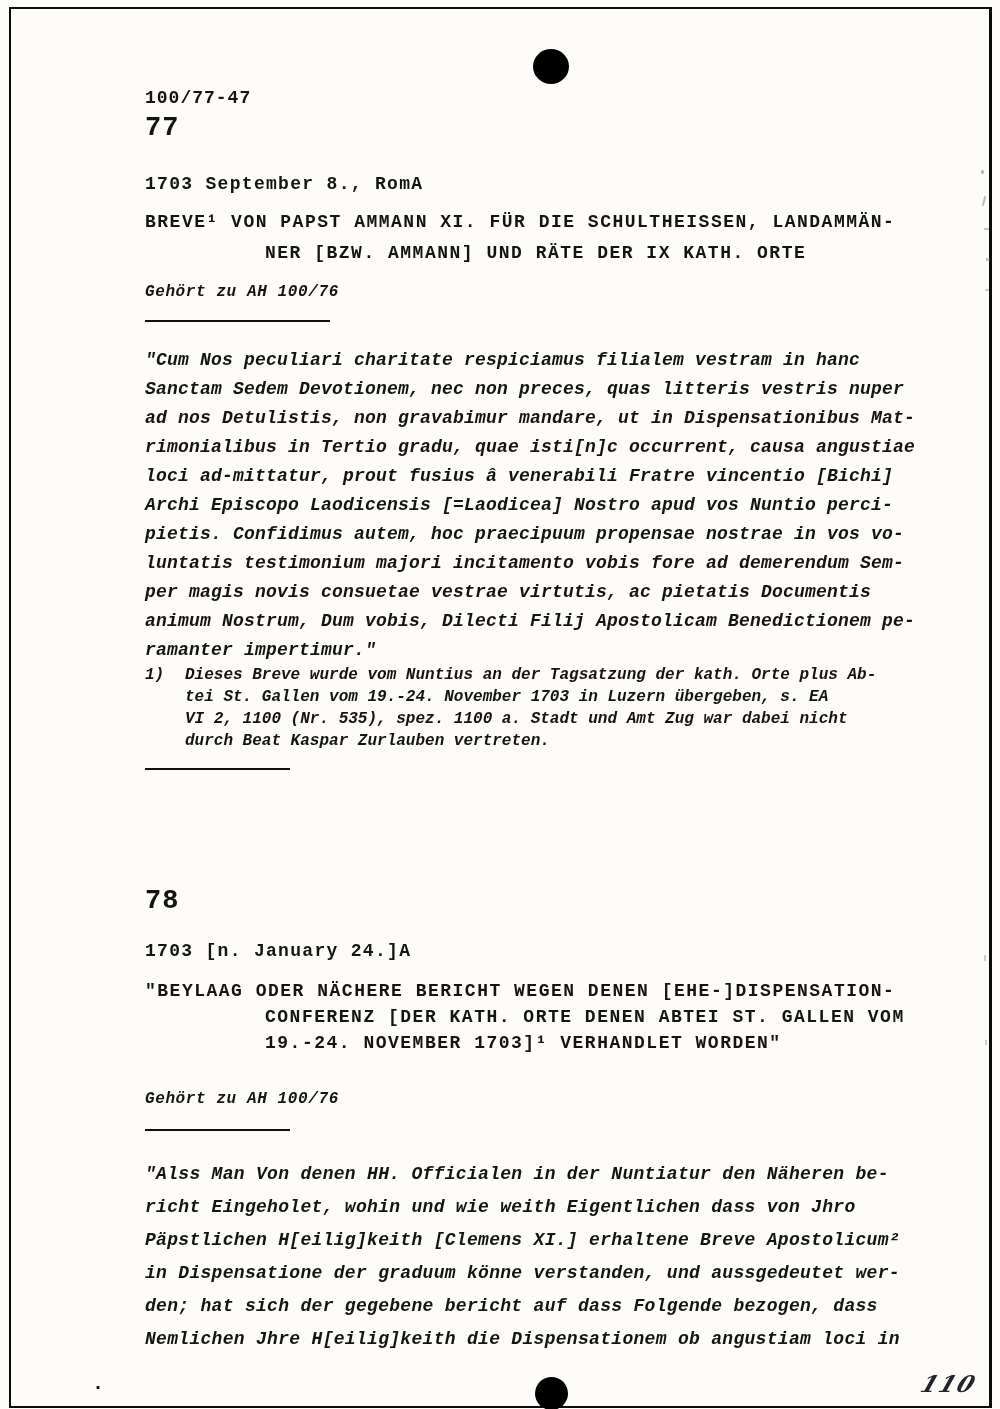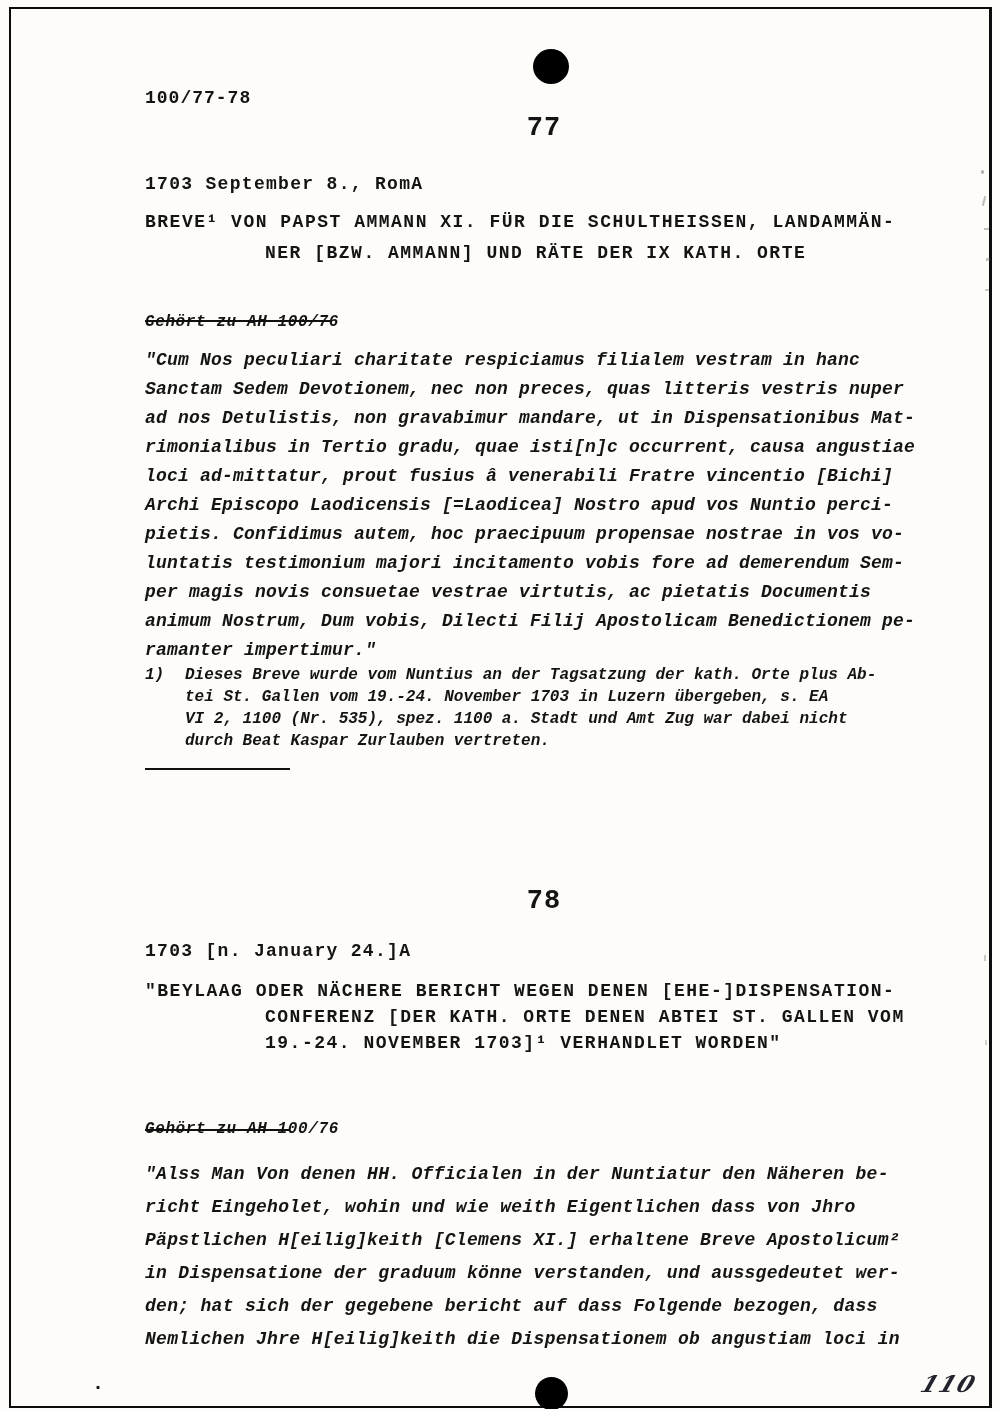--- a/index.html
+++ b/index.html
@@ -33,22 +33,22 @@
   .hole.top    { left: 533px; top: 49px;  width: 36px; height: 35px; }
   .hole.bottom { left: 535px; top: 1377px; width: 33px; height: 33px; }
 
   .abs { position: absolute; }
 
   .ref {
     left: 145px; top: 88px;
     font-size: 18px; letter-spacing: 1px;
   }
   .entry-number {
-    left: 157px; width: 774px;
-    text-align: center;
+    left: 145px; width: 774px;
+    text-align: left;
     font-size: 27px;
     letter-spacing: 1px;
   }
   .e77-number { top: 113px; }
   .e78-number { top: 886px; }
 
   .dateline-row {
     left: 145px; width: 748px;
     display: flex; justify-content: flex-start;
     font-size: 18px; letter-spacing: 1.3px;
@@ -56,21 +56,21 @@
   .e77-dateline { top: 174px; }
   .e78-dateline { top: 941px; }
 
   .title-block { left: 145px; font-size: 18px; letter-spacing: 1.5px; }
   .e77-title { top: 207px; line-height: 31px; width: 800px; }
   .e78-title { top: 978px; line-height: 26px; width: 800px; }
   .title-block .indent { padding-left: 120px; }
 
   .gehoert {
     left: 145px;
-    font-size: 16px; font-style: italic; letter-spacing: 0.6px; margin-top: 30px;
+    font-size: 16px; font-style: italic; letter-spacing: 0.6px;
   }
   .e77-gehoert { top: 283px; }
   .e78-gehoert { top: 1090px; }
 
   .rule { background: #101010; height: 2px; }
   .rule1 { left: 145px; top: 320px; width: 185px; }
   .rule2 { left: 145px; top: 768px; width: 145px; }
   .rule3 { left: 145px; top: 1129px; width: 145px; }
 
   .quote-block {
@@ -130,21 +130,21 @@
 </head>
 <body>
 
 <div class="page">
 
   <div class="frame"></div>
 
   <div class="hole top"></div>
   <div class="hole bottom"></div>
 
-  <div class="abs ref">100/77-78</div>
+  <div class="abs ref">100/77-47</div>
 
   <div class="abs entry-number e77-number">77</div>
 
   <div class="abs dateline-row e77-dateline">
     <span>1703 September 8., Rom</span>
     <span>A</span>
   </div>
 
   <div class="abs title-block e77-title">
     <div>BREVE¹ VON PAPST AMMANN XI. FÜR DIE SCHULTHEISSEN, LANDAMMÄN-</div>

